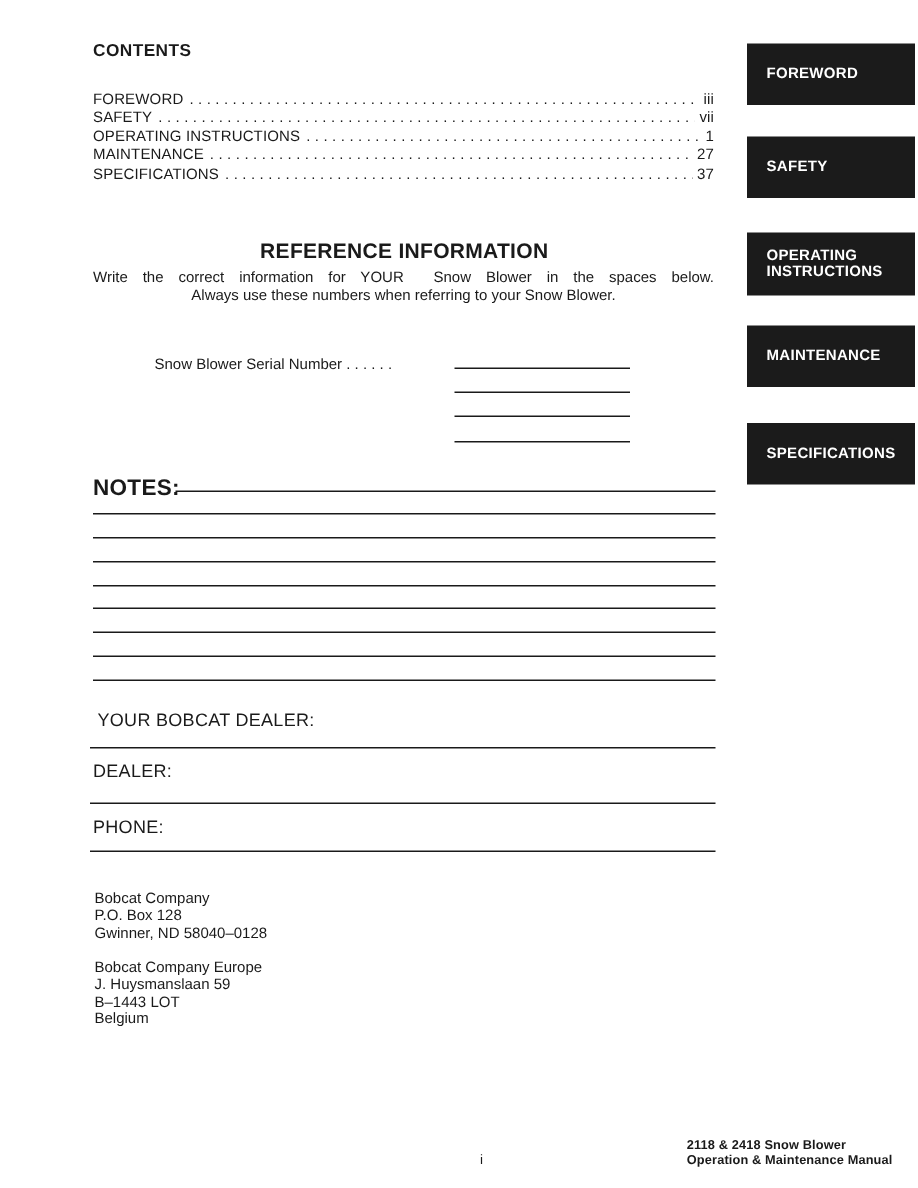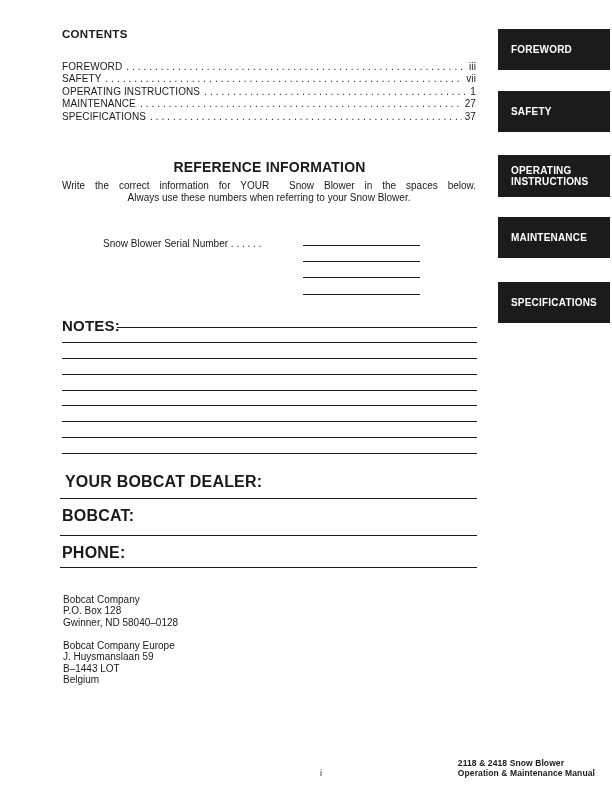--- a/index.html
+++ b/index.html
@@ -96,21 +96,21 @@
   .nl-1 { top: 342px; }
   .nl-2 { top: 358px; }
   .nl-3 { top: 374px; }
   .nl-4 { top: 390px; }
   .nl-5 { top: 405px; }
   .nl-6 { top: 421px; }
   .nl-7 { top: 437px; }
   .nl-8 { top: 453px; }
 
   
-  .field-label { font-size: 16px; font-weight: bold; letter-spacing: 0.2px; }
+  .field-label { font-size: 12px; font-weight: normal; letter-spacing: 0.2px; }
   .dealer-label  { left: 65px; top: 473px; }
   .address-label { left: 62px; top: 507px; }
   .phone-label   { left: 62px; top: 544px; }
   .field-line { left: 60px; width: 417px; }
   .fl-1 { top: 498px; }
   .fl-2 { top: 535px; }
   .fl-3 { top: 567px; }
 
   
   .company-block { left: 63px; font-size: 10px; line-height: 11.4px; }
@@ -201,21 +201,21 @@
   <div class="abs rule notes-line nl-2"></div>
   <div class="abs rule notes-line nl-3"></div>
   <div class="abs rule notes-line nl-4"></div>
   <div class="abs rule notes-line nl-5"></div>
   <div class="abs rule notes-line nl-6"></div>
   <div class="abs rule notes-line nl-7"></div>
   <div class="abs rule notes-line nl-8"></div>
 
   <div class="abs field-label dealer-label">YOUR BOBCAT DEALER:</div>
   <div class="abs rule field-line fl-1"></div>
-  <div class="abs field-label address-label">BOBCAT:</div>
+  <div class="abs field-label address-label">DEALER:</div>
   <div class="abs rule field-line fl-2"></div>
   <div class="abs field-label phone-label">PHONE:</div>
   <div class="abs rule field-line fl-3"></div>
 
   <div class="abs company-block company-us">
     <div>Bobcat Company</div>
     <div>P.O. Box 128</div>
     <div>Gwinner, ND 58040–0128</div>
   </div>
   <div class="abs company-block company-eu">

